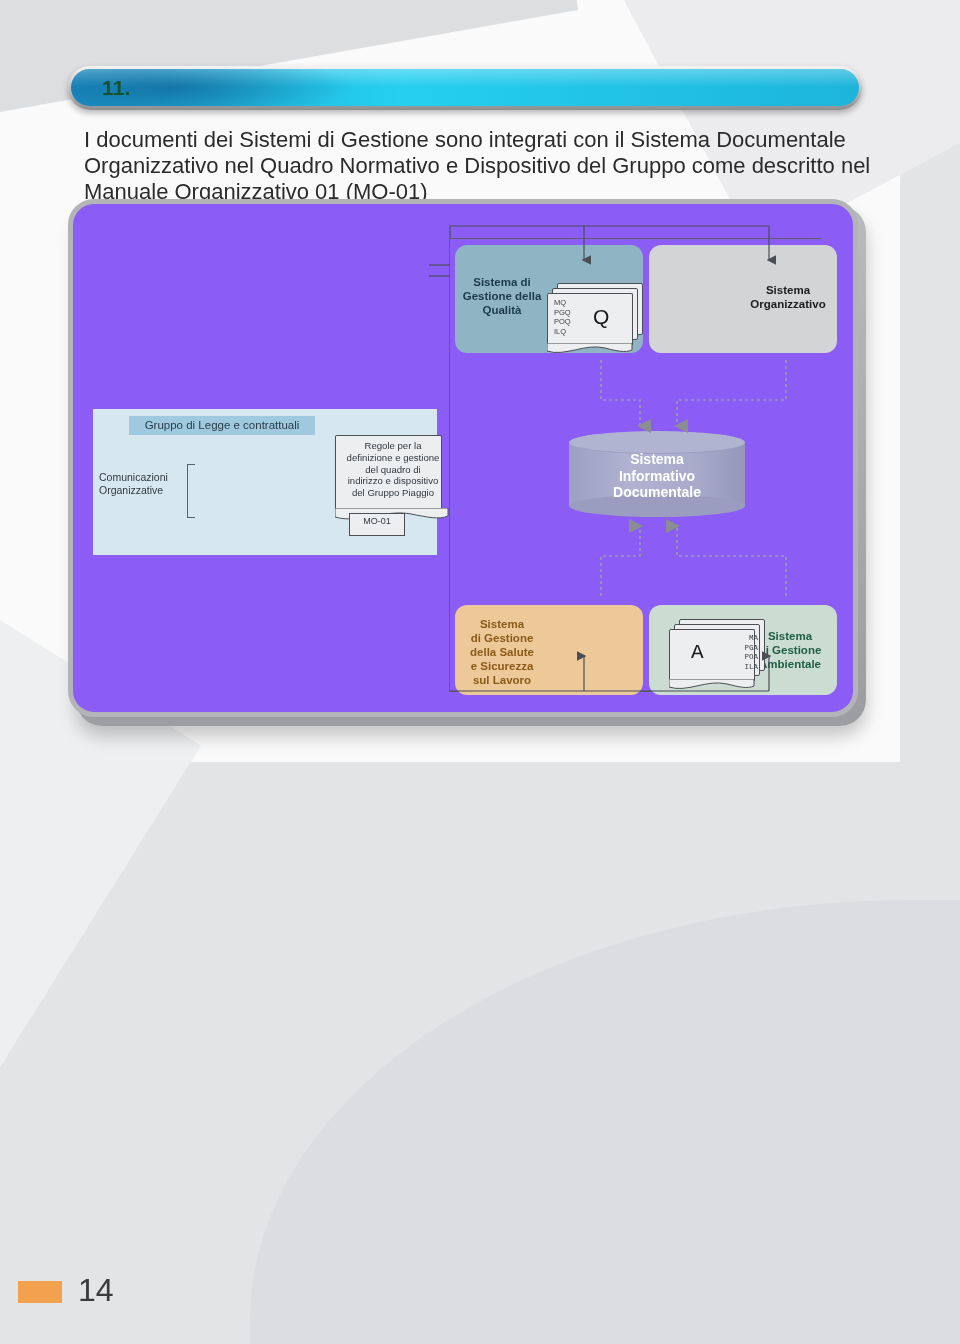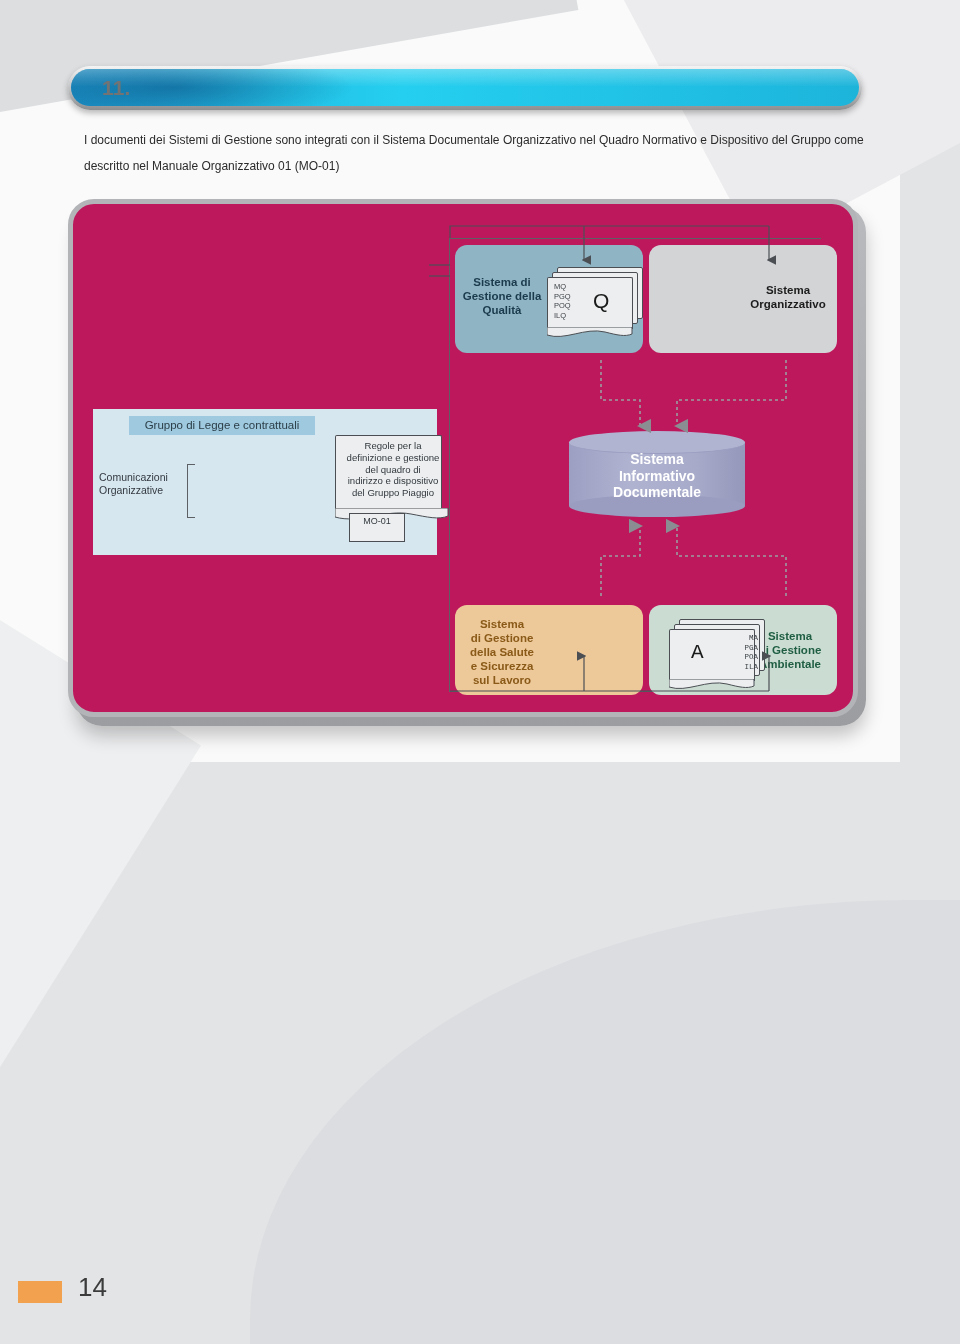--- a/index.html
+++ b/index.html
@@ -97,56 +97,56 @@
   .header-bar-inner:after {
     content:"";
     position:absolute; left:-10%; top:-40%; width:46%; height:180%;
     background: radial-gradient(ellipse at center, rgba(10,80,130,0.55) 0%, rgba(10,80,130,0.0) 70%);
   }
   .header-text {
     position: absolute;
     left: 34px; top: 0; right: 20px; bottom: 0;
     display: flex; align-items: center;
     font-size: 21px;
-    color: #737373;
+    color: #14532d;
     letter-spacing: 0.2px;
     z-index: 3;
   }
   .header-num {
     font-weight: bold;
     margin-right: 9px;
   }
   .header-title { font-weight: normal; }
 
   .intro {
     position: absolute;
     left: 84px; top: 127px;
     width: 790px;
-    font-size: 12px;
+    font-size: 22px;
     line-height: 26px;
     color: #2b2b2b;
     z-index: 5;
   }
 
   
   .card-shadow {
     position: absolute;
     left: 76px; top: 206px;
     width: 790px; height: 520px;
     border-radius: 26px;
     background: linear-gradient(#b9babd, #9c9da0);
     box-shadow: 0 10px 18px rgba(0,0,0,0.22);
     z-index: 4;
   }
   .card {
     position: absolute;
     left: 68px; top: 199px;
     width: 790px; height: 518px;
     border-radius: 26px;
-    background: #be185d;
+    background: #8b5cf6;
     border: 5px solid #b3b4b7;
     box-sizing: border-box;
     z-index: 5;
     overflow: hidden;
   }
 
   
   .frame {
     position: absolute;
     left: 376px; top: 34px;
@@ -217,21 +217,21 @@
     color: #1a1a1a;
     z-index: 4;
   }
   
   .stack.codes-left .codes { left: 7px; top: 15px; text-align: left; }
   .stack.codes-left .bigletter { left: 46px; top: 22px; }
   
   .stack.codes-right .codes { right: 7px; top: 15px; text-align: right; }
   .stack.codes-right .bigletter { left: 22px; top: 22px; }
 
-  .stk-q { left: 92px; top: 22px; }
+  .stk-q { left: 92px; top: 38px; }
   .stk-o { left: 20px; top: 22px; }
   .stk-s { left: 92px; top: 14px; }
   .stk-a { left: 20px; top: 14px; font-family: Liberation Mono, monospace; }
 
   
   .cylinder {
     position: absolute;
     left: 496px; top: 227px;
     width: 176px; height: 86px;
     z-index: 6;
@@ -328,21 +328,21 @@
     text-align: center;
   }
   .rulebox-wave {
     position: absolute;
     left: 242px; top: 99px;
     width: 114px; height: 14px;
   }
   .motag {
     position: absolute;
     left: 256px; top: 104px;
-    width: 56px; height: 29px;
+    width: 56px; height: 23px;
     background: #eceeef;
     border: 1px solid #4b4f54;
     box-sizing: border-box;
     font-size: 9px;
     color: #33393f;
     text-align: center;
     line-height: 14px;
     z-index: 3;
   }
 
@@ -358,21 +358,21 @@
   .footer-swatch {
     position: absolute;
     left: 18px; top: 1281px;
     width: 44px; height: 22px;
     background: #f2a14f;
     z-index: 6;
   }
   .footer-page {
     position: absolute;
     left: 78px; top: 1272px;
-    font-size: 26px;
+    font-size: 32px;
     color: #3b3b3b;
     z-index: 6;
   }
 </style>
 </head>
 <body>
 
 <div id="page">
 
   <div class="bg-white-panel"></div>

